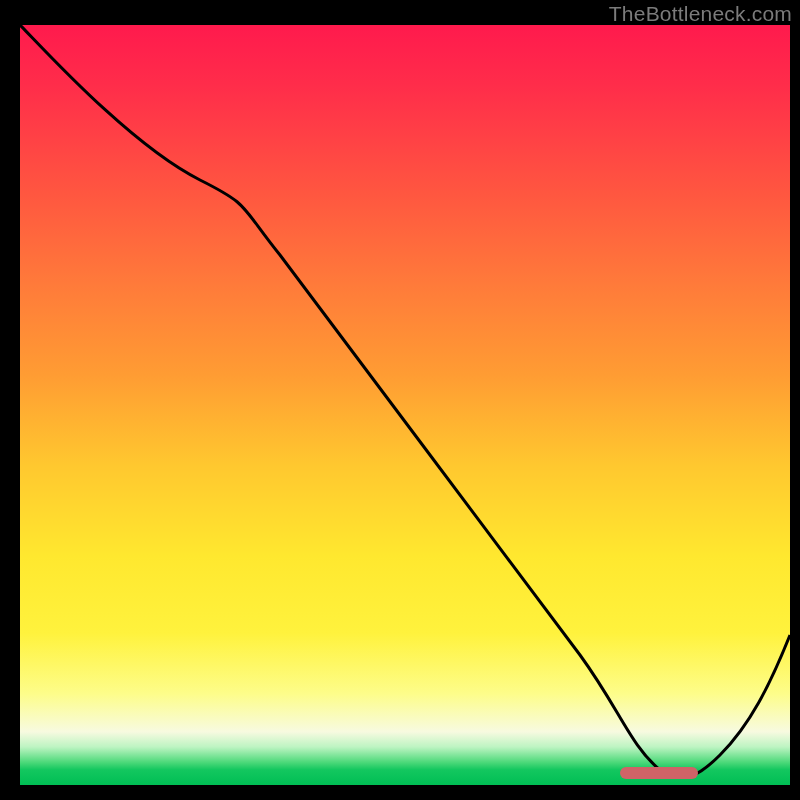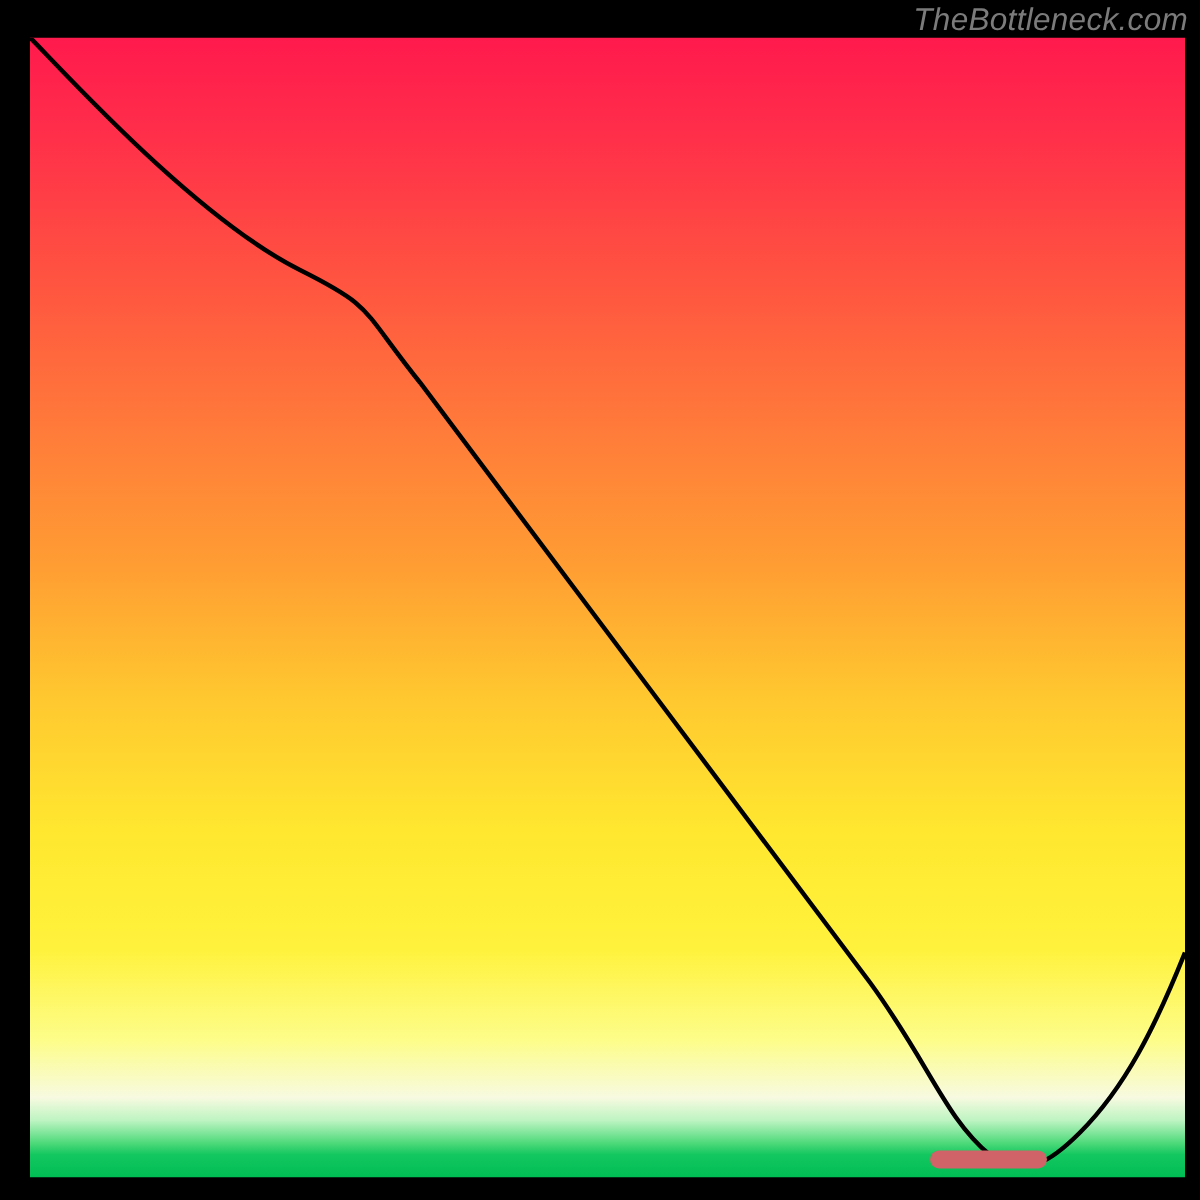--- a/index.html
+++ b/index.html
@@ -9,21 +9,20 @@
     height: 800px;
     background: #000;
     font-family: Arial, Helvetica, sans-serif;
     overflow: hidden;
   }
   .canvas {
     position: relative;
     width: 800px;
     height: 800px;
     background: #000;
-    font-style: italic;
   }
   .plot-area {
     position: absolute;
     left: 20px;
     top: 25px;
     width: 770px;
     height: 760px;
     overflow: hidden;
   }
   .gradient-bg {

